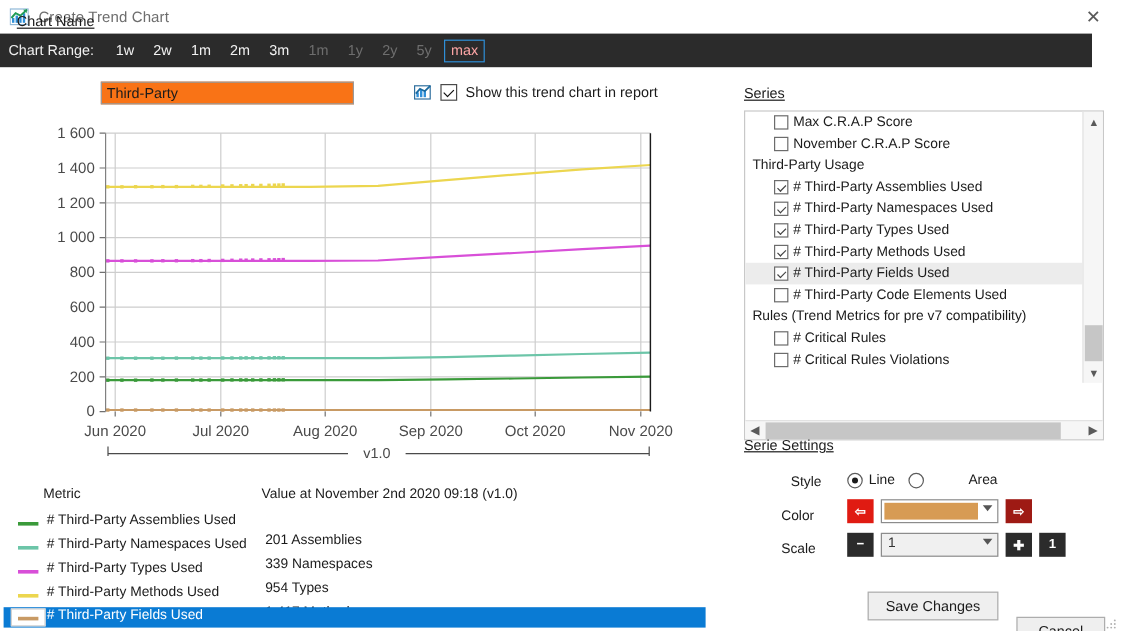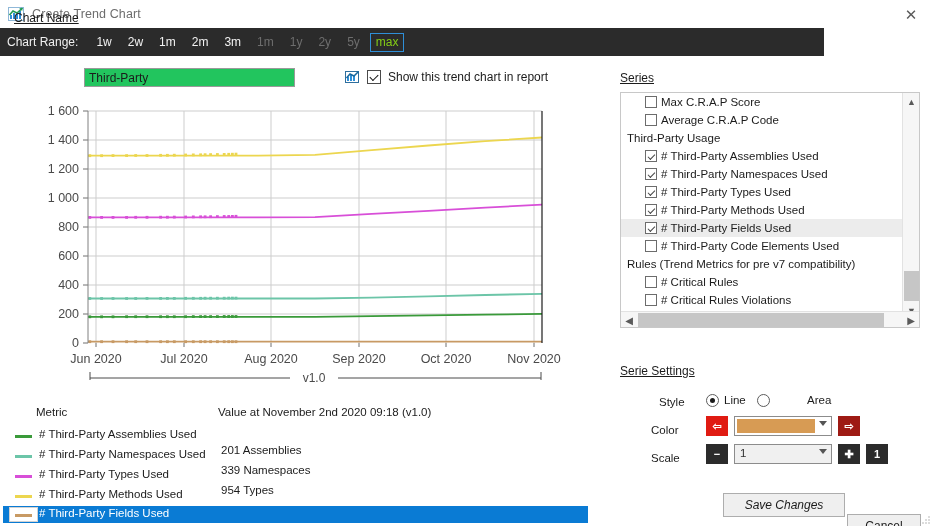--- a/index.html
+++ b/index.html
@@ -25,42 +25,42 @@
     margin-left:8px; font-size:12.5px; color:#6d6d6d; letter-spacing:.1px;
   }
   #closebtn {
     position:absolute; right:0; top:0; width:46px; height:28px;
     display:flex; align-items:center; justify-content:center;
     color:#5a5a5a; font-size:15px; line-height:1;
   }
 
   
   #rangebar {
-    position:absolute; left:0; top:28px; width:824px; height:28px;
+    position:absolute; left:0; top:28px; width:910px; height:28px;
     background:#2b2b2b; color:#e8e8e8;
     display:flex; align-items:center; padding-left:7px;
     font-size:12px;
   }
   #rangebar .rl { margin-right:10px; color:#f0f0f0; }
   #rangebar .rng {
     padding:1px 5px; margin:0 2px; color:#f2f2f2; border:1px solid transparent;
     line-height:15px;
   }
   #rangebar .rng.dim { color:#6e6e6e; }
-  #rangebar .rng.sel { border:1px solid #2f8fd8; color:#84cc16; }
+  #rangebar .rng.sel { border:1px solid #2f8fd8; color:#fca5a5; }
 
   
   #namerow { position:absolute; left:0; top:56px; width:934px; height:36px; }
   #chartNameLbl {
     position:absolute; left:14px; top:11px; font-size:12px;
     text-decoration:underline; color:#1b1b1b;
   }
   #chartNameInput {
     position:absolute; left:84px; top:68px; width:211px; height:19px;
-    border:1px solid #9a9a9a; background:#22c55e; font-size:12px;
+    border:1px solid #9a9a9a; background:#f97316; font-size:12px;
     padding:1px 4px; font-family:"Liberation Sans", sans-serif; color:#1b1b1b;
   }
   #showReportIcon { position:absolute; left:345px; top:69px; width:16px; height:16px; }
   #showReportCb {
     position:absolute; left:367px; top:70px; width:14px; height:14px;
     border:1px solid #4a4a4a; background:#fff;
   }
   #showReportCb::after{
     content:""; position:absolute; left:2px; top:3px; width:7px; height:4px;
     border-left:1.6px solid #111; border-bottom:1.6px solid #111;
@@ -84,21 +84,21 @@
   .lg-row.selected { background:#0a7bd4; }
   .lg-row.selected .mname, .lg-row.selected .mval { color:#ffffff; }
   .lg-row.selected .swbox {
     position:absolute; left:6px; top:1px; width:29px; height:15px;
     background:#ffffff; border:1px solid #d2d2d2;
   }
 
   
   #seriesLbl { position:absolute; left:620px; top:71px; font-size:12px; text-decoration:underline; }
   #seriesBox {
-    position:absolute; left:620px; top:92px; width:300px; height:236px;
+    position:absolute; left:620px; top:92px; width:300px; height:275px;
     background:#ffffff; border:1px solid #c8c8c8; overflow:hidden;
   }
   #seriesList {
     position:absolute; left:0; top:0; width:281px; height:226px; overflow:hidden;
   }
   .s-item { position:relative; height:18px; line-height:18px; font-size:11.5px; white-space:nowrap; }
   .s-item.group { padding-left:6px; color:#1b1b1b; }
   .s-item.opt { padding-left:24px; }
   .s-item.opt.hl { background:#ececec; }
   .s-cb {
@@ -149,21 +149,21 @@
   #colorCombo { left:734px; top:416px; width:98px; }
   #colorSwatch { position:absolute; left:2px; top:2px; width:78px; height:14px; }
   #scaleCombo { left:734px; top:444px; width:98px; background:#f0f0f0;}
   #scaleVal { position:absolute; left:5px; top:2px; font-size:11.5px; color:#333; }
 
   
   .pbtn {
     position:absolute; height:24px; border:1px solid #adadad; background:#efefef;
     display:flex; align-items:center; justify-content:center; font-size:12px; color:#1b1b1b;
   }
-  #saveBtn { left:723px; top:493px; width:122px;font-style:italic; }
+  #saveBtn { left:723px; top:493px; width:109px; }
   #cancelBtn { left:847px; top:514px; width:74px; }
 
   #grip { position:absolute; right:3px; bottom:2px; width:10px; height:10px; }
 </style>
 </head>
 <body>
 
 <div id="titlebar">
   <span class="tb-icon">
     <svg width="16" height="16" viewBox="0 0 16 16">
@@ -412,21 +412,21 @@
 
 <span id="seriesLbl">Series</span>
 <div id="seriesBox">
   <div id="seriesList">
       <div class="s-item opt">
         <span class="s-cb"></span>
         <span class="s-lab">Max C.R.A.P Score</span>
       </div>
       <div class="s-item opt">
         <span class="s-cb"></span>
-        <span class="s-lab">Average C.R.A.P Code</span>
+        <span class="s-lab">November C.R.A.P Score</span>
       </div>
       <div class="s-item group">Third-Party Usage</div>
       <div class="s-item opt">
         <span class="s-cb checked"></span>
         <span class="s-lab"># Third-Party Assemblies Used</span>
       </div>
       <div class="s-item opt">
         <span class="s-cb checked"></span>
         <span class="s-lab"># Third-Party Namespaces Used</span>
       </div>

